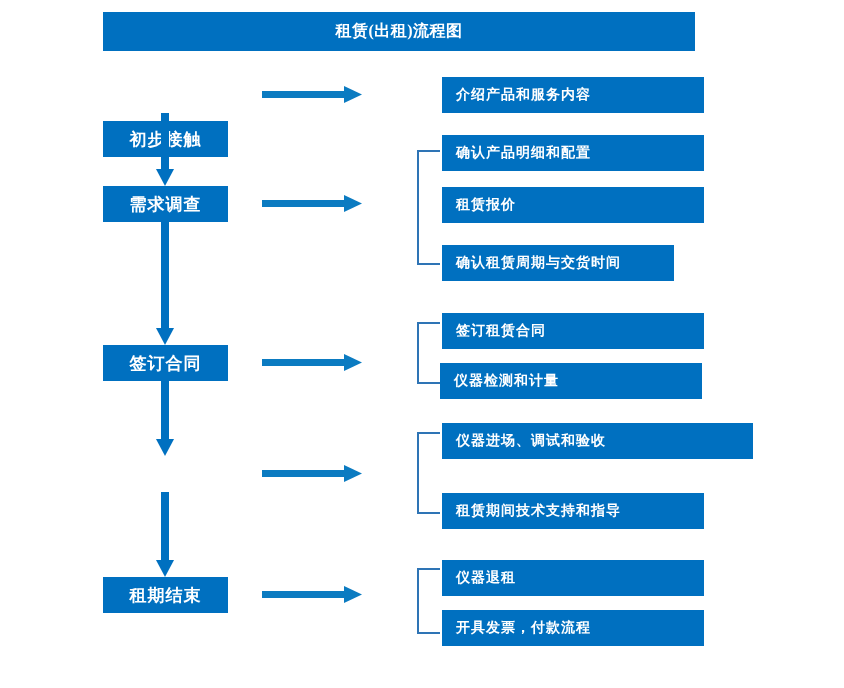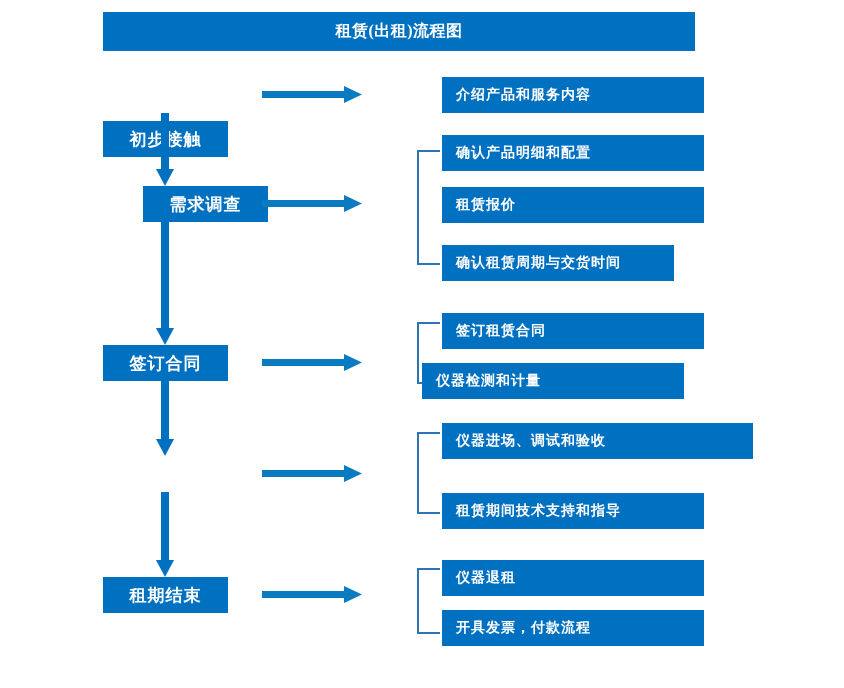--- a/index.html
+++ b/index.html
@@ -70,21 +70,21 @@
 </style>
 </head>
 <body>
 
 <div id="canvas">
 
   <div class="title-bar">租赁(出租)流程图</div>
 
   <div class="stage-box" style="left:103px; top:93px; width:125px; height:36px;margin-top:28px;">初步接触</div>
 
-  <div class="stage-box" style="left:103px; top:186px; width:125px; height:36px;margin-left:40px;">需求调查</div>
+  <div class="stage-box" style="left:103px; top:186px; width:125px; height:36px;">需求调查</div>
 
   <div class="stage-box" style="left:103px; top:345px; width:125px; height:36px;">签订合同</div>
 
 
   <div class="stage-box" style="left:103px; top:577px; width:125px; height:36px;">租期结束</div>
 
   <div class="v-arrow" style="left:154px; top:113px; height:73px;">
     <svg width="22" height="73" viewBox="0 0 22 73">
       <rect x="7" y="0" width="8" height="58" fill="#0070C0"></rect>
       <polygon points="11,73 2,56 20,56" fill="#0070C0"></polygon>
@@ -174,21 +174,21 @@
   <div class="detail-box" style="left:442px; top:77px; width:262px; height:36px;">介绍产品和服务内容</div>
 
   <div class="detail-box" style="left:442px; top:135px; width:262px; height:36px;">确认产品明细和配置</div>
 
   <div class="detail-box" style="left:442px; top:187px; width:262px; height:36px;">租赁报价</div>
 
   <div class="detail-box" style="left:442px; top:245px; width:232px; height:36px;">确认租赁周期与交货时间</div>
 
   <div class="detail-box" style="left:442px; top:313px; width:262px; height:36px;">签订租赁合同</div>
 
-  <div class="detail-box" style="left:422px; top:363px; width:262px; height:36px;">仪器检测和计量</div>
+  <div class="detail-box" style="left:440px; top:363px; width:262px; height:36px;">仪器检测和计量</div>
 
   <div class="detail-box" style="left:442px; top:423px; width:311px; height:36px;">仪器进场、调试和验收</div>
 
   <div class="detail-box" style="left:442px; top:493px; width:262px; height:36px;">租赁期间技术支持和指导</div>
 
   <div class="detail-box" style="left:442px; top:560px; width:262px; height:36px;">仪器退租</div>
 
   <div class="detail-box" style="left:442px; top:610px; width:262px; height:36px;">开具发票，付款流程</div>
 
 </div>

